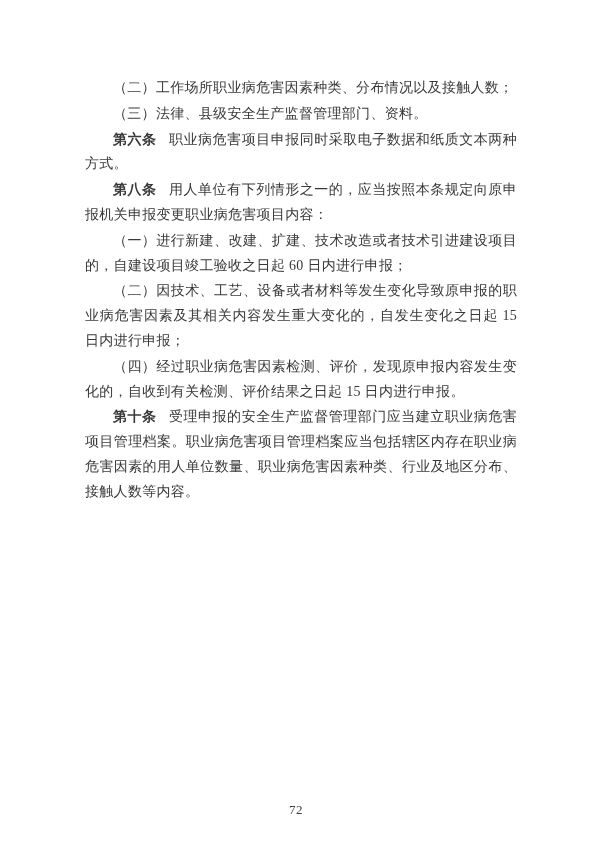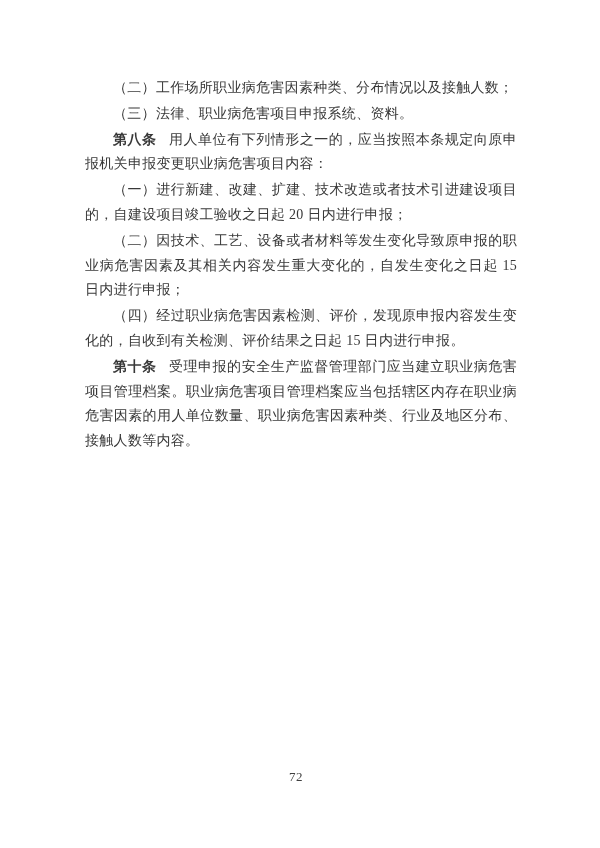--- a/index.html
+++ b/index.html
@@ -34,35 +34,36 @@
   .lead {
     font-weight: bold;
     font-family: "Liberation Sans", "DejaVu Sans", sans-serif;
   }
   .lead:not(:empty) {
     margin-right: 0.9em;
   }
   .page-number {
     position: absolute;
     left: 0;
-    top: 769px;
+    top: 802px;
     width: 592px;
     text-align: center;
     font-size: 13px;
     color: #3f3f3f;
     letter-spacing: 0.5px;
   }
 </style>
 </head>
 <body>
 
 <div class="page">
   <div class="content">
     <p class="para"><span class="lead"></span><span>（二）工作场所职业病危害因素种类、分布情况以及接触人数；</span></p>
-    <p class="para"><span class="lead"></span><span>（三）法律、职业病危害项目申报系统、资料。</span></p>
+    <p class="para"><span class="lead"></span><span>（三）法律、县级安全生产监督管理部门、资料。</span></p>
+    <p class="para"><span class="lead">第六条</span><span>职业病危害项目申报同时采取电子数据和纸质文本两种方式。</span></p>
     <p class="para"><span class="lead">第八条</span><span>用人单位有下列情形之一的，应当按照本条规定向原申报机关申报变更职业病危害项目内容：</span></p>
-    <p class="para"><span class="lead"></span><span>（一）进行新建、改建、扩建、技术改造或者技术引进建设项目的，自建设项目竣工验收之日起 20 日内进行申报；</span></p>
+    <p class="para"><span class="lead"></span><span>（一）进行新建、改建、扩建、技术改造或者技术引进建设项目的，自建设项目竣工验收之日起 60 日内进行申报；</span></p>
     <p class="para"><span class="lead"></span><span>（二）因技术、工艺、设备或者材料等发生变化导致原申报的职业病危害因素及其相关内容发生重大变化的，自发生变化之日起 15 日内进行申报；</span></p>
     <p class="para"><span class="lead"></span><span>（四）经过职业病危害因素检测、评价，发现原申报内容发生变化的，自收到有关检测、评价结果之日起 15 日内进行申报。</span></p>
     <p class="para"><span class="lead">第十条</span><span>受理申报的安全生产监督管理部门应当建立职业病危害项目管理档案。职业病危害项目管理档案应当包括辖区内存在职业病危害因素的用人单位数量、职业病危害因素种类、行业及地区分布、接触人数等内容。</span></p>
   </div>
   <div class="page-number">72</div>
 </div>
 
 </body></html>

